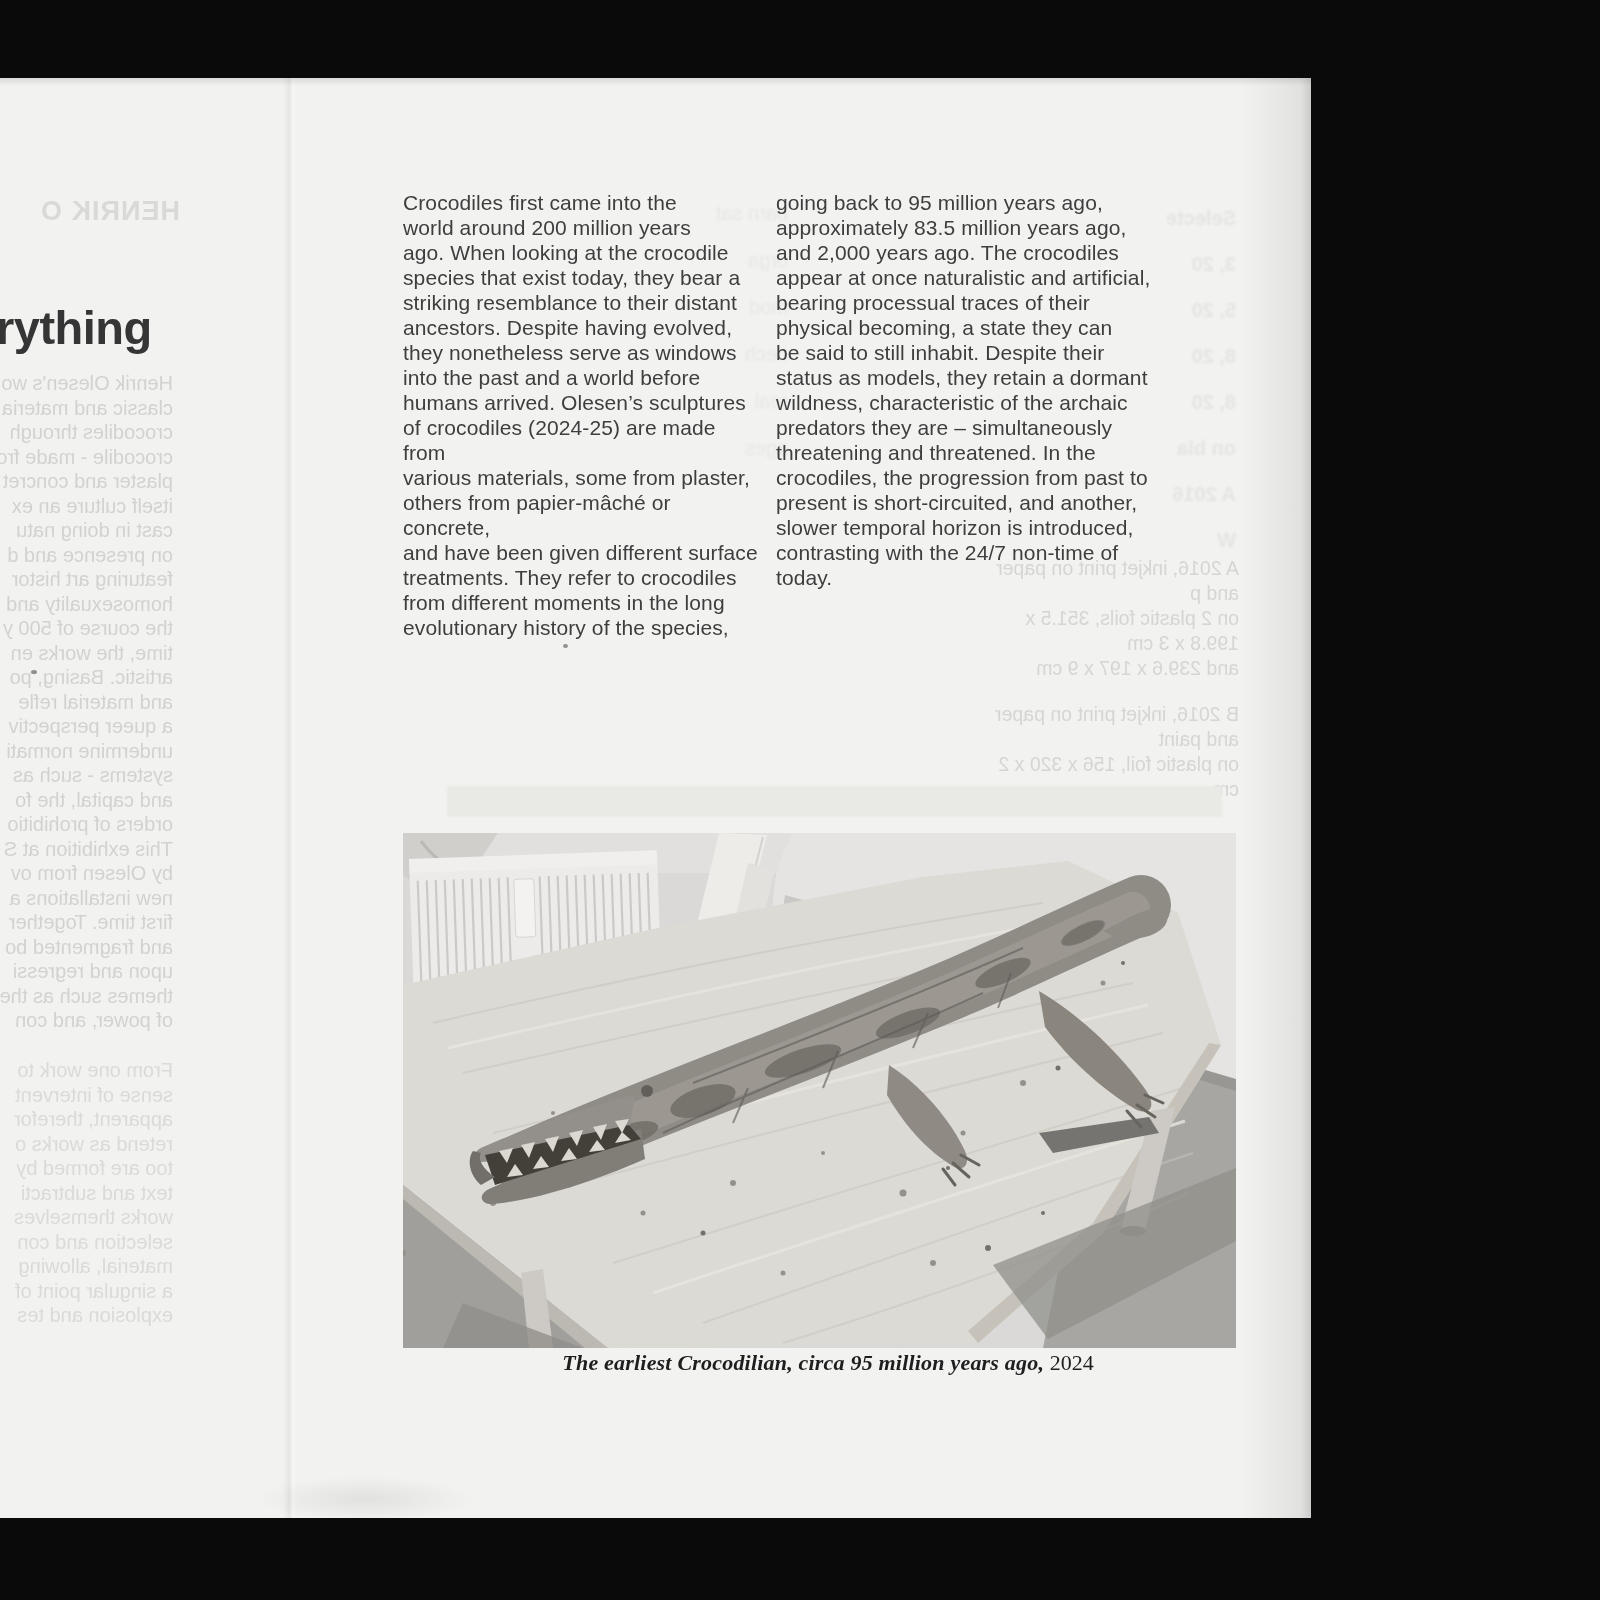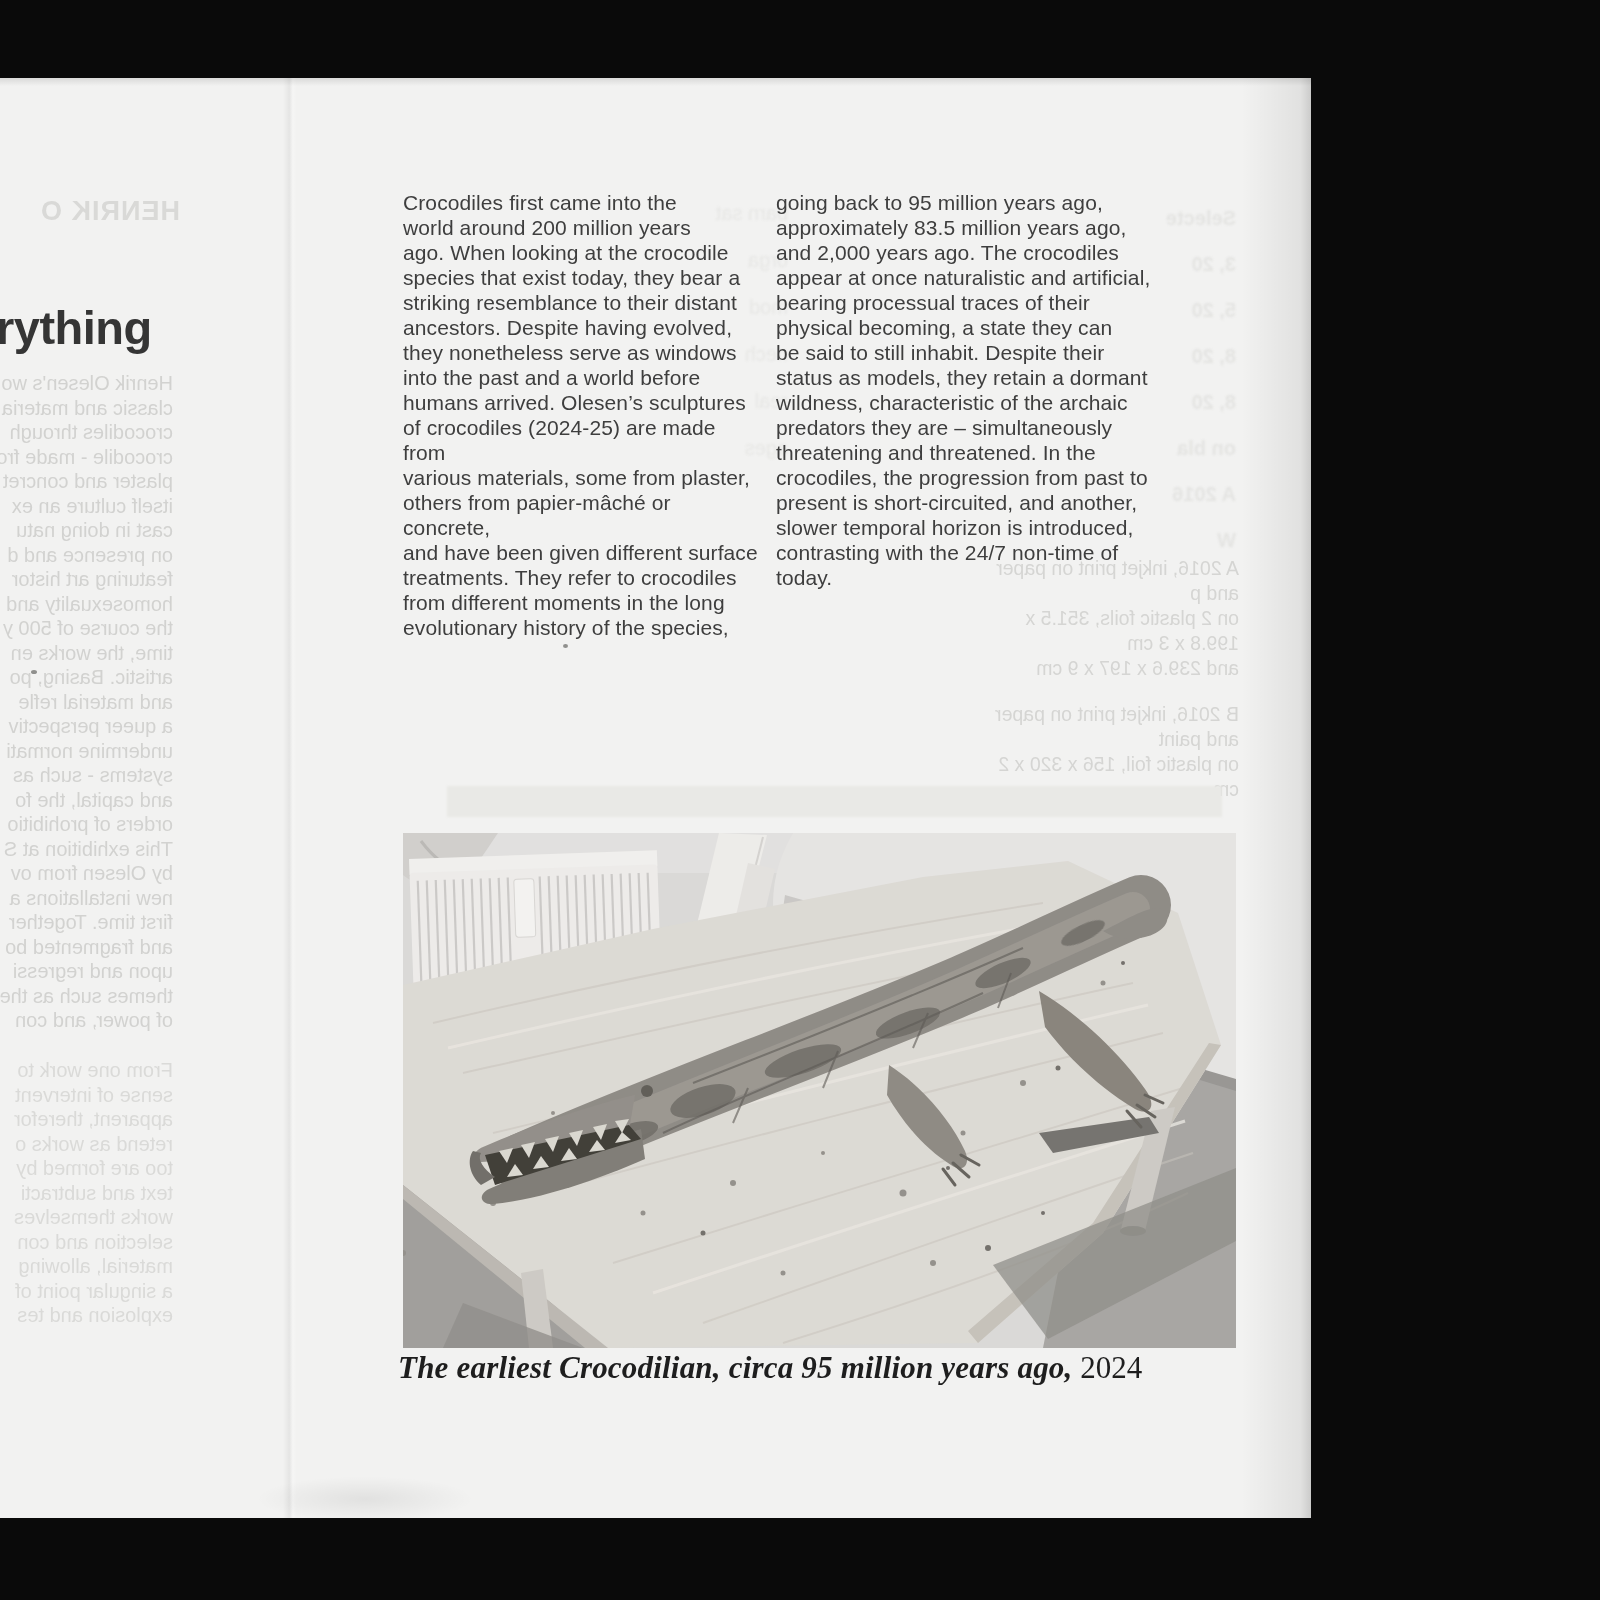--- a/index.html
+++ b/index.html
@@ -37,21 +37,21 @@
     white-space:pre-line;letter-spacing:0.1px;
   }
   .col1{left:403px;width:360px;}
   .col2{left:776px;width:385px;}
   .headline-frag{
     position:absolute;left:-4px;top:222px;
     font-size:47px;font-weight:bold;color:#353535;letter-spacing:-0.5px;
   }
   .caption{
     position:absolute;left:398px;top:1272px;width:860px;
-    font-family:"Liberation Serif",serif;font-size:31px;color:#1e1e1e;
+    font-family:"Liberation Serif",serif;font-size:22px;color:#1e1e1e;text-align:center;
   }
   .caption .cap-title{font-style:italic;font-weight:bold;letter-spacing:0.2px;}
   .caption .cap-year{font-style:normal;font-weight:normal;}
   
   .mirror{transform:scaleX(-1);}
   .ghost{color:var(--ghost,#d2d2d0);filter:blur(0.7px);}
   .ghost-headline{
     position:absolute;left:40px;top:118px;width:140px;
     font-size:27px;font-weight:bold;letter-spacing:1px;color:#d9d9d7;
     white-space:nowrap;overflow:hidden;

